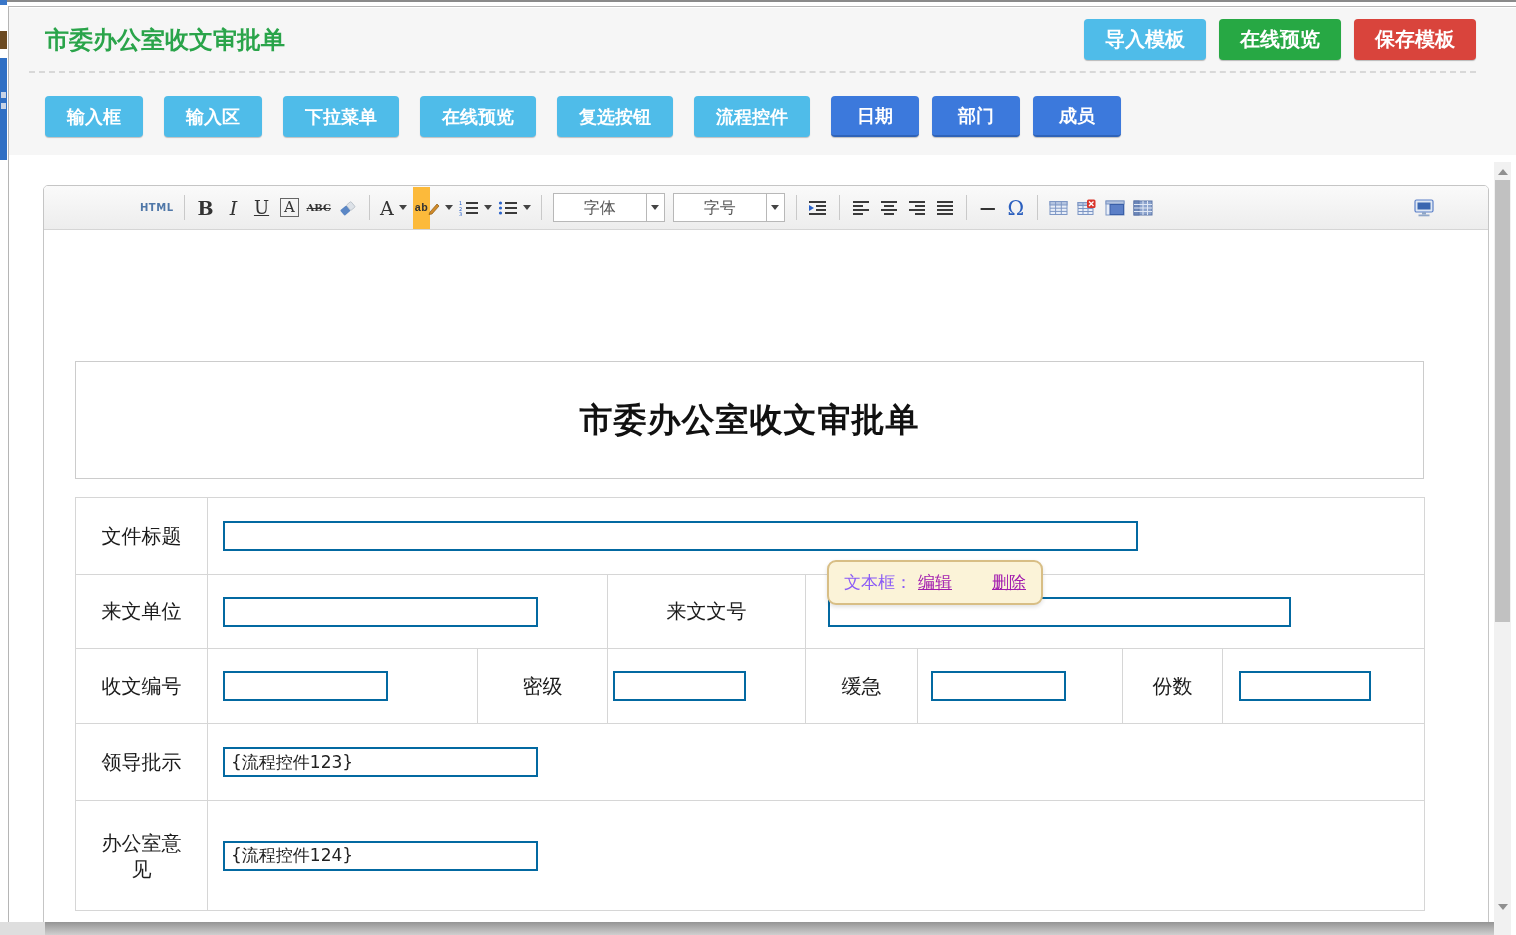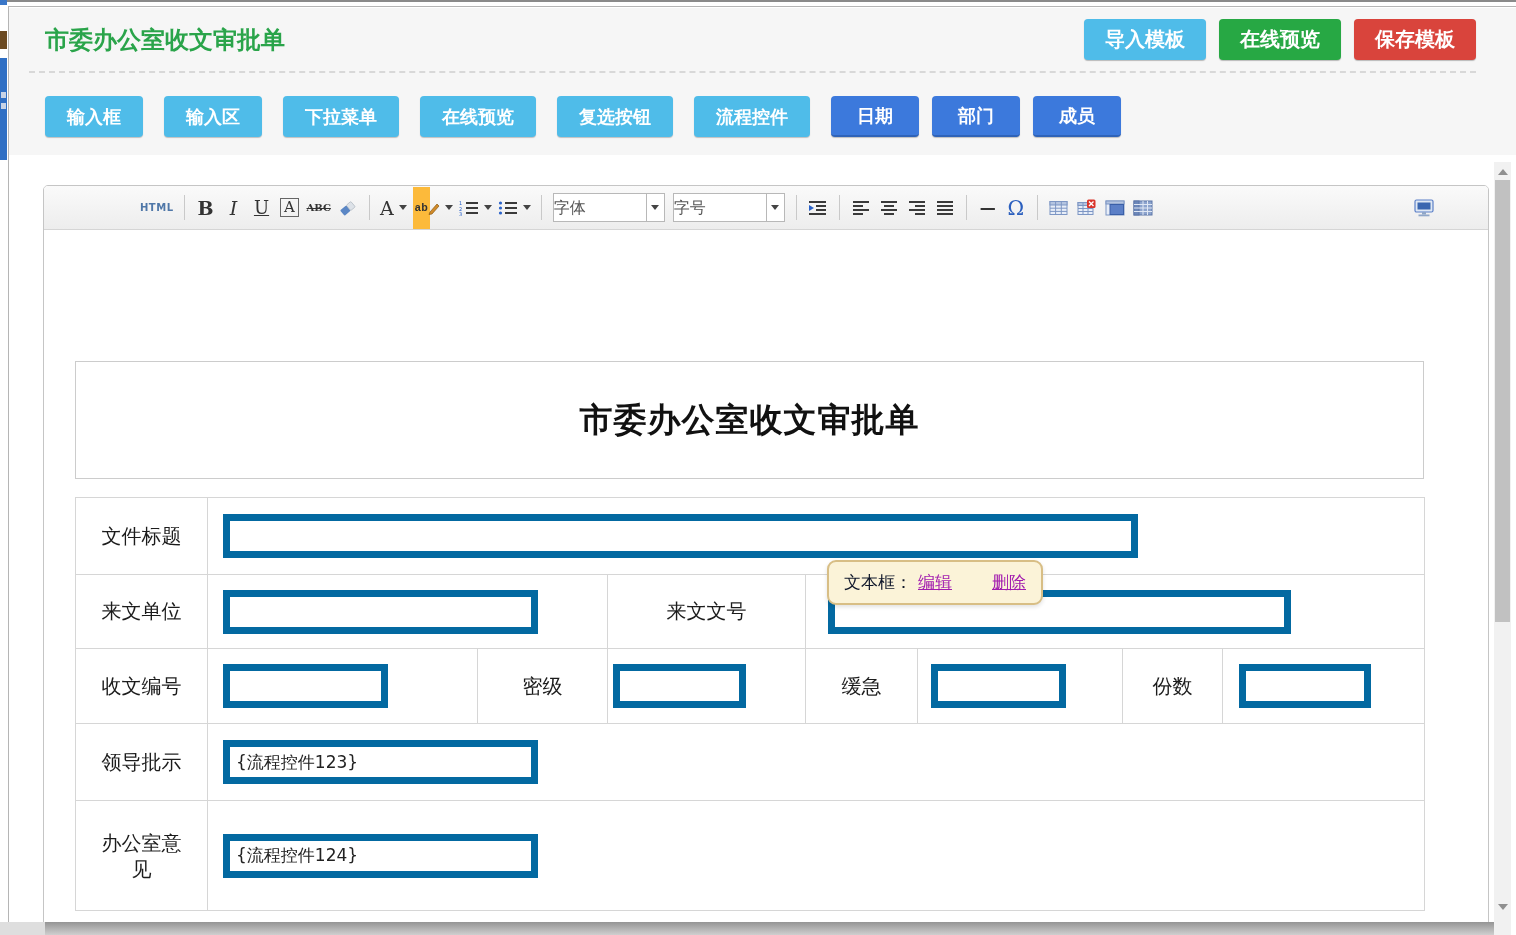--- a/index.html
+++ b/index.html
@@ -53,48 +53,48 @@
   .g-abc { font-family:"DejaVu Serif",serif; font-size:10px; font-weight:bold; text-decoration:line-through; }
   .g-a { font-family:"DejaVu Serif",serif; font-size:19px; }
   .g-ab { background:#fcba3b; font-family:Liberation Mono, monospace; font-size:11px; font-weight:bold;
           padding:15px 2px; line-height:12px; }
   .g-hr { font-weight:bold; font-size:16px; line-height:30px; }
   .g-omega { font-family:"DejaVu Serif",serif; font-size:20px; color:#2b5fbe; }
   .dd-arrow { width:0; height:0; border-left:4px solid transparent; border-right:4px solid transparent;
               border-top:5px solid #444; margin-left:2px; }
   .ke-select { width:112px; height:29px; border:1px solid #b8b8b8; background:#fff;
                display:flex; align-items:stretch; margin:0 4px; cursor:pointer; }
-  .ke-select .txt { flex:1; font-family:"DejaVu Serif",serif; font-size:16px;
+  .ke-select .txt { flex:1; text-align:center; font-family:"DejaVu Serif",serif; font-size:16px;
                     color:#555; line-height:27px; }
   .ke-select .arr { width:18px; border-left:1px solid #b8b8b8; display:flex; align-items:center;
                     justify-content:center; }
   .ke-fullscreen { margin-left:auto; margin-right:50px; }
 
   
   .ke-content { position:relative; height:716px; padding:131px 0 0 31px; overflow:hidden; background:#fff; }
   .doc-heading { width:1349px; height:118px; border:1px solid #ccc; display:flex; align-items:center;
                  justify-content:center; font-size:33px; font-weight:bold; color:#111; letter-spacing:1px; }
   .form-table { width:1349px; border-collapse:collapse; table-layout:fixed; margin-top:18px; }
   .form-table td { border:1px solid #d6d6d6; vertical-align:middle; font-size:20px; color:#1c1c1c; }
   .td-label { text-align:center; }
   .label-narrow { display:inline-block; width:86px; text-align:center; line-height:26px; }
   .td-input { text-align:left; }
-  .fi { height:44px; border:7px solid #0369a1; background:#fff; font-size:17px; color:#222;
+  .fi { height:30px; border:2px solid #0369a1; background:#fff; font-size:17px; color:#222;
         padding:4px 6px; vertical-align:middle; font-family:"DejaVu Sans",sans-serif; }
   .w315 { width:315px; } .w463 { width:463px; } .w915 { width:915px; }
   .w165 { width:165px; } .w133 { width:133px; } .w135 { width:135px; } .w132 { width:132px; }
   .pl15 { padding-left:15px; } .pl22 { padding-left:22px; } .pl5 { padding-left:5px; }
   .pl13 { padding-left:13px; } .pl16 { padding-left:16px; }
 
   
   .field-tooltip { position:absolute; left:783px; top:330px; background:#fbf3d8;
                    border:2px solid #d8be85; border-radius:9px; padding:9px 15px;
                    display:flex; align-items:center; box-shadow:0 2px 4px rgba(0,0,0,.12);
                    font-family:"DejaVu Serif",serif; font-size:17px; white-space:nowrap; }
-  .field-tooltip .t-label { color:#0f172a; margin-right:6px; }
+  .field-tooltip .t-label { color:#8b5cf6; margin-right:6px; }
   .field-tooltip a { color:#a21caf; text-decoration:underline; cursor:pointer; }
   .field-tooltip .t-del { margin-left:40px; }
 
   
   .v-scrollbar { position:absolute; left:1494px; top:162px; width:17px; height:773px; background:#f1f1f1; }
   .sb-thumb { position:absolute; left:1px; top:18px; width:15px; height:442px; background:#c1c1c1; }
   .sb-arrow { position:absolute; left:3.5px; width:0; height:0;
               border-left:5px solid transparent; border-right:5px solid transparent; }
   .sb-up   { top:7px;  border-bottom:6px solid #8f8f8f; }
   .sb-down { top:742px; border-top:6px solid #8f8f8f; }

